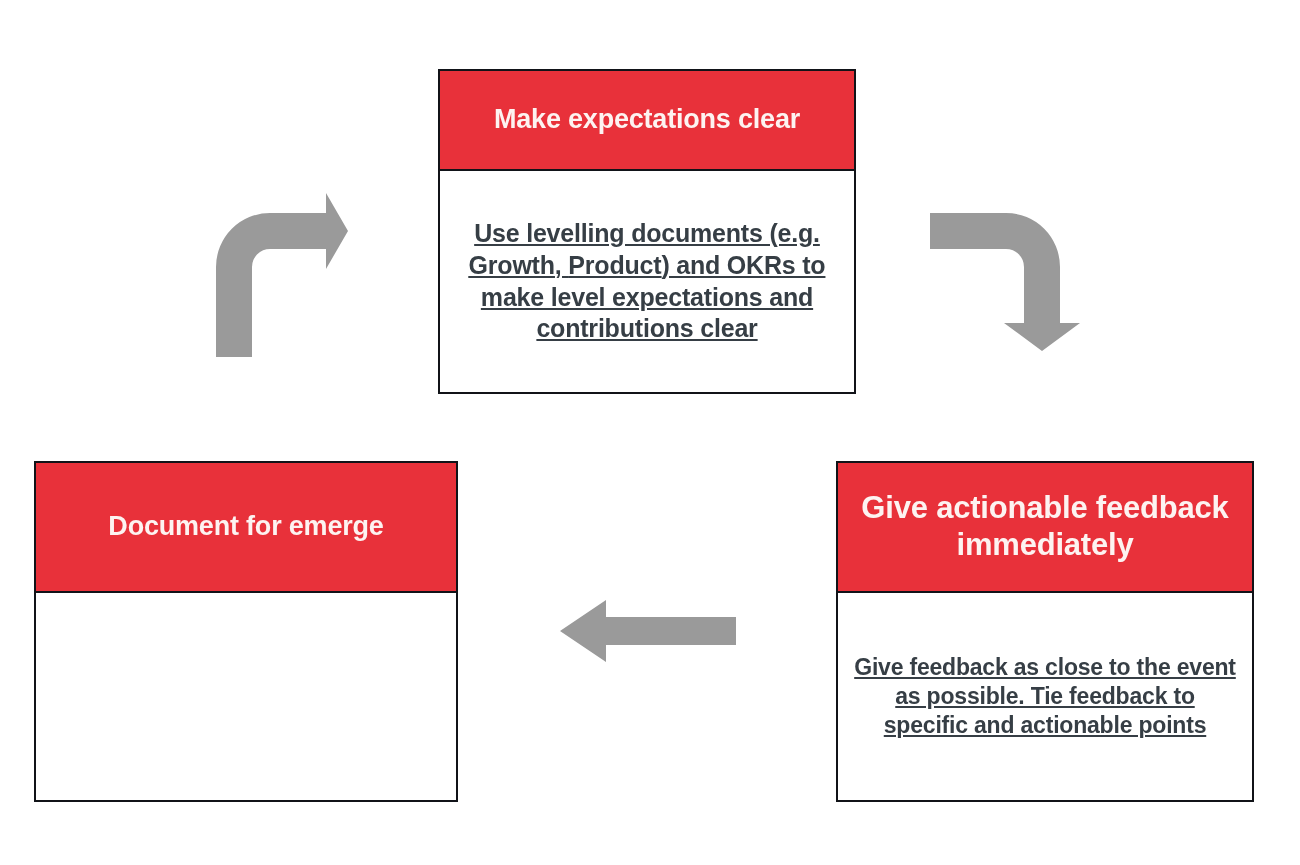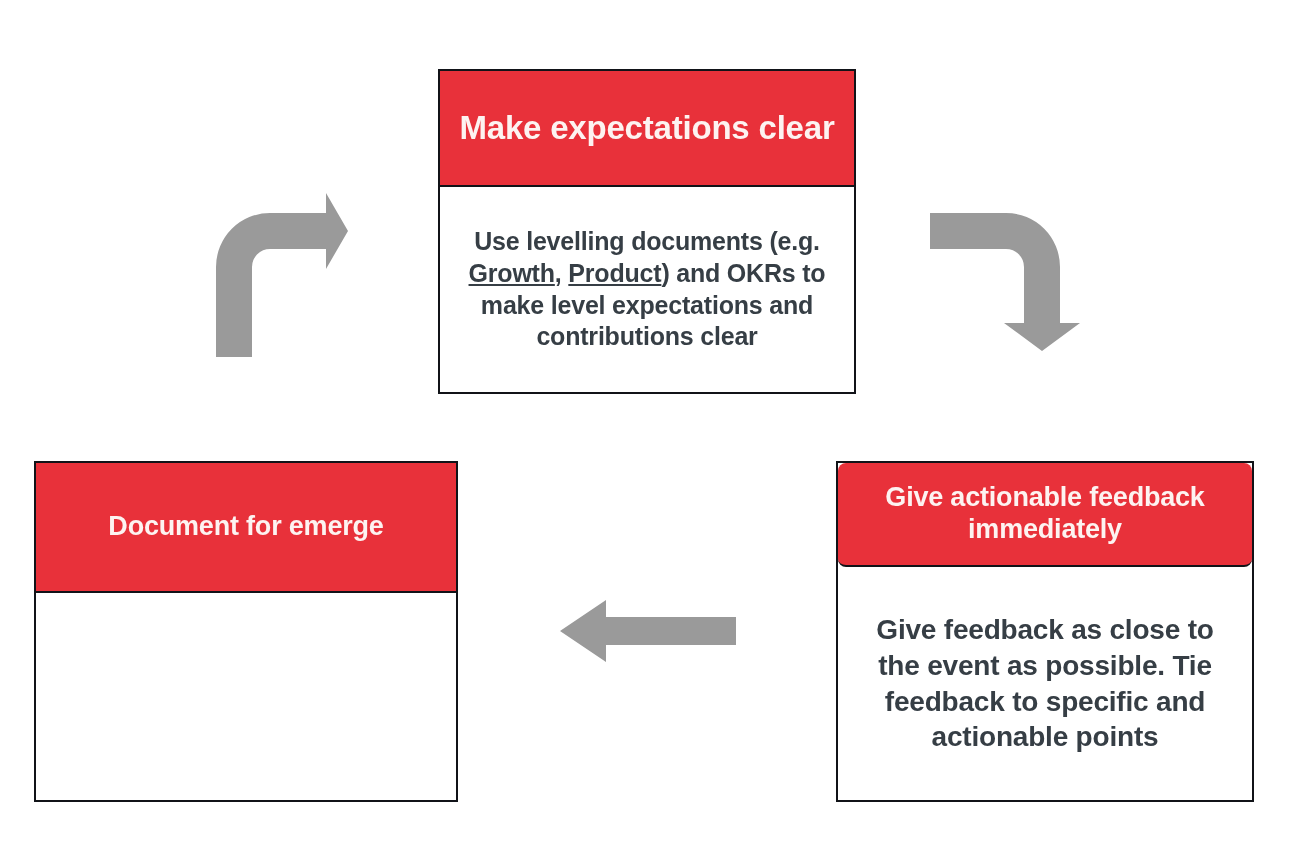--- a/index.html
+++ b/index.html
@@ -46,55 +46,55 @@
     flex: 1;
     color: #363e45;
     font-weight: 700;
     text-align: center;
     display: flex;
     align-items: center;
     justify-content: center;
     line-height: 1.27;
     letter-spacing: -0.2px;
     padding: 25px 14px;
+    text-decoration: underline;
   }
   .card-body .inner { width: 100%; }
   .lnk {
     color: #363e45;
     text-decoration: underline;
     text-decoration-thickness: 2px;
     text-underline-offset: 2px;
   }
 
   
   #card-expectations {
     left: 438px;
     top: 69px;
     width: 418px;
     height: 325px;
   }
   #card-expectations .card-header {
-    height: 116px;
-    font-size: 33px;
+    height: 100px;
+    font-size: 27px;
   }
   #card-expectations .card-body { font-size: 25px; }
 
   
   #card-feedback {
     left: 836px;
     top: 461px;
     width: 418px;
     height: 341px;
   }
   #card-feedback .card-header {
-    height: 104px;
-    font-size: 27px;
-    border-radius: 8px;
+    height: 130px;
+    font-size: 31px;
   }
-  #card-feedback .card-body { font-size: 28px; }
+  #card-feedback .card-body { font-size: 23px; }
 
   
   #card-document {
     left: 34px;
     top: 461px;
     width: 424px;
     height: 341px;
   }
   #card-document .card-header {
     height: 130px;

